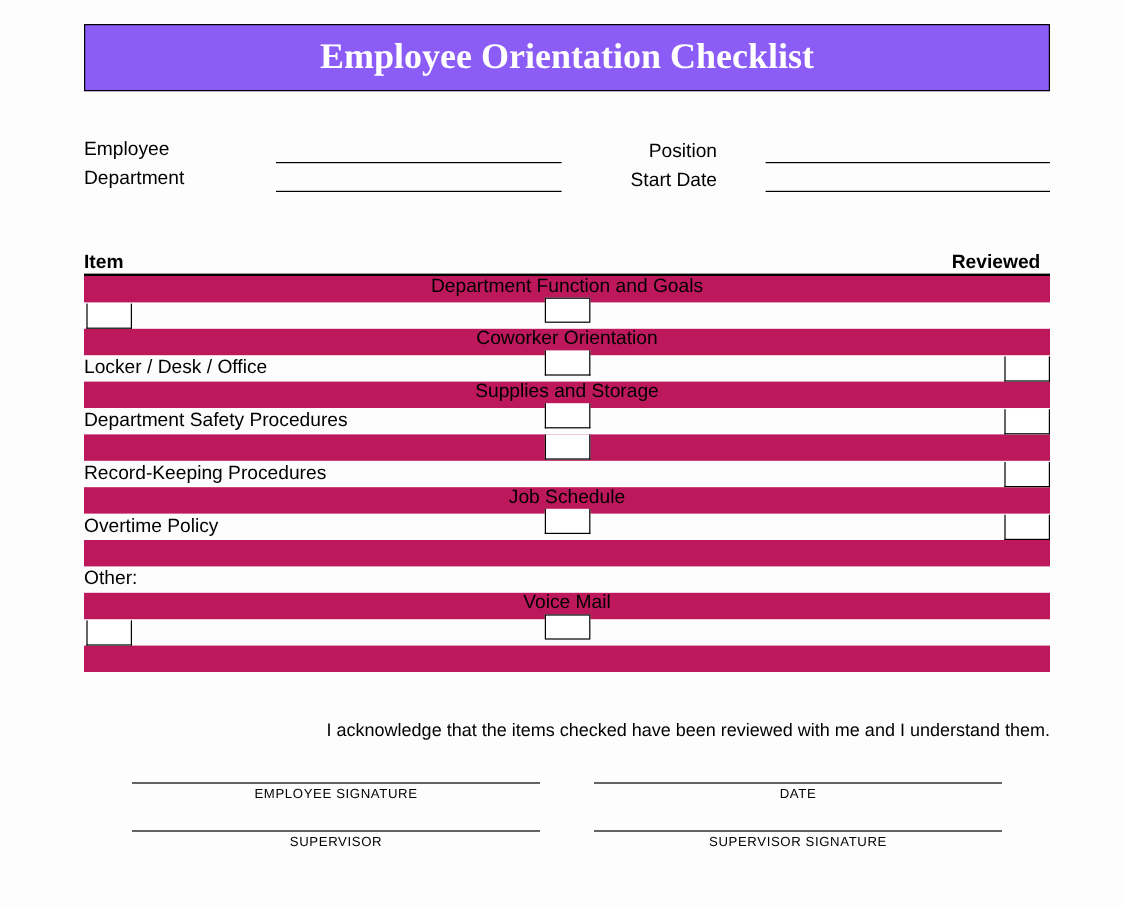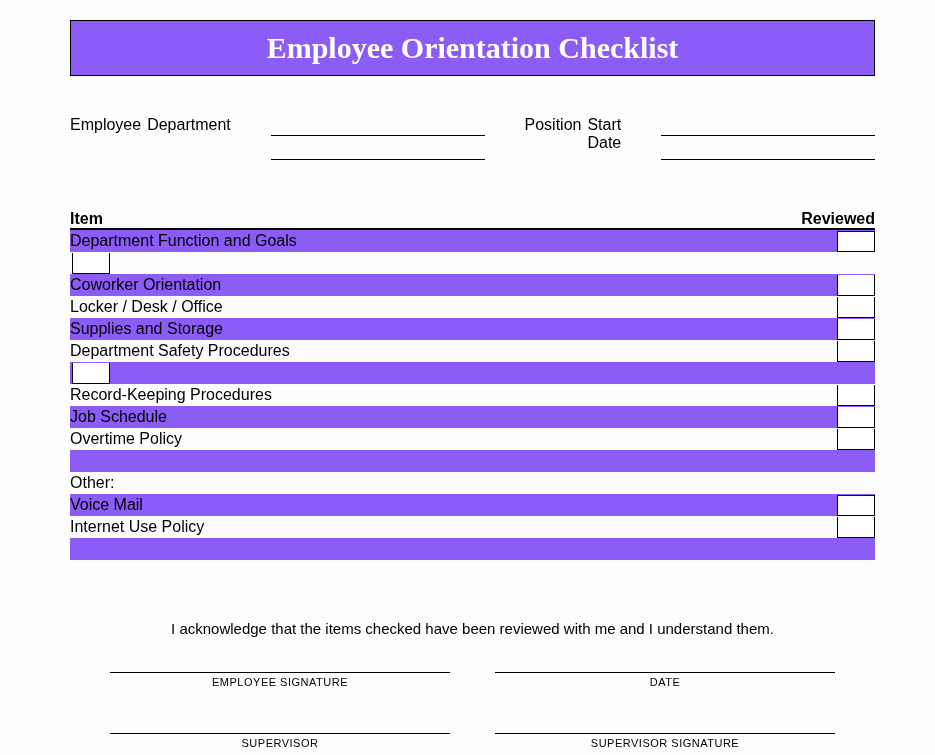--- a/index.html
+++ b/index.html
@@ -25,63 +25,63 @@
     }
     .info-section {
       display: flex;
       gap: 40px;
       font-size: 16px;
       margin-bottom: 50px;
       margin-top: 40px;
     }
     .info-left, .info-right {
       display: flex;
-      flex-direction: row;
+      flex-direction: column;
       gap: 6px;
     }
     .info-left { flex: 0 0 120px; }
     .info-left-lines { flex: 1; display: flex; flex-direction: column; gap: 6px; padding-top: 2px; }
     .info-right { flex: 0 0 90px; text-align: right; justify-content: flex-end; }
     .info-right-lines { flex: 1; display: flex; flex-direction: column; gap: 6px; padding-top: 2px; }
     .uline { border-bottom: 1px solid #000; height: 18px; }
     
     .checklist-header {
       display: flex;
       font-weight: bold;
       font-size: 16px;
       border-bottom: 2px solid #000;
       padding-bottom: 0;
     }
     .checklist-header .item-col { flex: 1; }
-    .checklist-header .rev-col { flex: 0 0 90px; text-align: right; }
+    .checklist-header .rev-col { flex: 0 0 90px; text-align: center; }
     
     .checklist-row {
       display: flex;
       font-size: 16px;
       height: 22px;
       align-items: center;
     }
-    .checklist-row.shade { background: #8b5cf6; }
+    .checklist-row.shade { background: #be185d; flex-direction: column; }
     .item-col { flex: 1; padding-left: 0; }
     .rev-col { flex: 0 0 40px; }
     .rev-box {
       width: 38px;
       height: 21px;
       border-left: 1px solid #000;
       border-right: 1px solid #000;
       border-bottom: 1px solid #000;
       margin-left: auto;
       background: #fff;
     }
     .rev-box.top { border-top: 1px solid #000; }
     
     .ack {
-      text-align: center;
+      text-align: right;
       font-size: 15px;
-      margin-top: 60px;
+      margin-top: 40px;
       margin-bottom: 35px;
     }
     
     .sig-row {
       display: flex;
       gap: 45px;
       margin-top: 30px;
       padding: 0 40px;
     }
     .sig-block { flex: 1; }
@@ -183,21 +183,20 @@
       <div class="item-col">Other:</div>
       <div class="rev-col"></div>
     </div>
     <div class="checklist-row shade">
       <div class="item-col">Voice Mail</div>
       <div class="rev-col">
         <div class="rev-box top"></div>
       </div>
     </div>
     <div class="checklist-row">
-      <div class="item-col">Internet Use Policy</div>
       <div class="rev-col">
         <div class="rev-box"></div>
       </div>
     </div>
     <div class="checklist-row shade">
       <div class="item-col"></div>
       <div class="rev-col"></div>
     </div>
   </div>
 
@@ -205,20 +204,20 @@
 
 <div class="sig-row">
   <div class="sig-block">
     <div class="sig-line">EMPLOYEE SIGNATURE</div>
   </div>
   <div class="sig-block">
     <div class="sig-line">DATE</div>
   </div>
 </div>
 
-<div class="sig-row" style="margin-top:45px;">
+<div class="sig-row" style="margin-top:24px;">
   <div class="sig-block">
     <div class="sig-line">SUPERVISOR</div>
   </div>
   <div class="sig-block">
     <div class="sig-line">SUPERVISOR SIGNATURE</div>
   </div>
 </div>
 
 </body></html>

